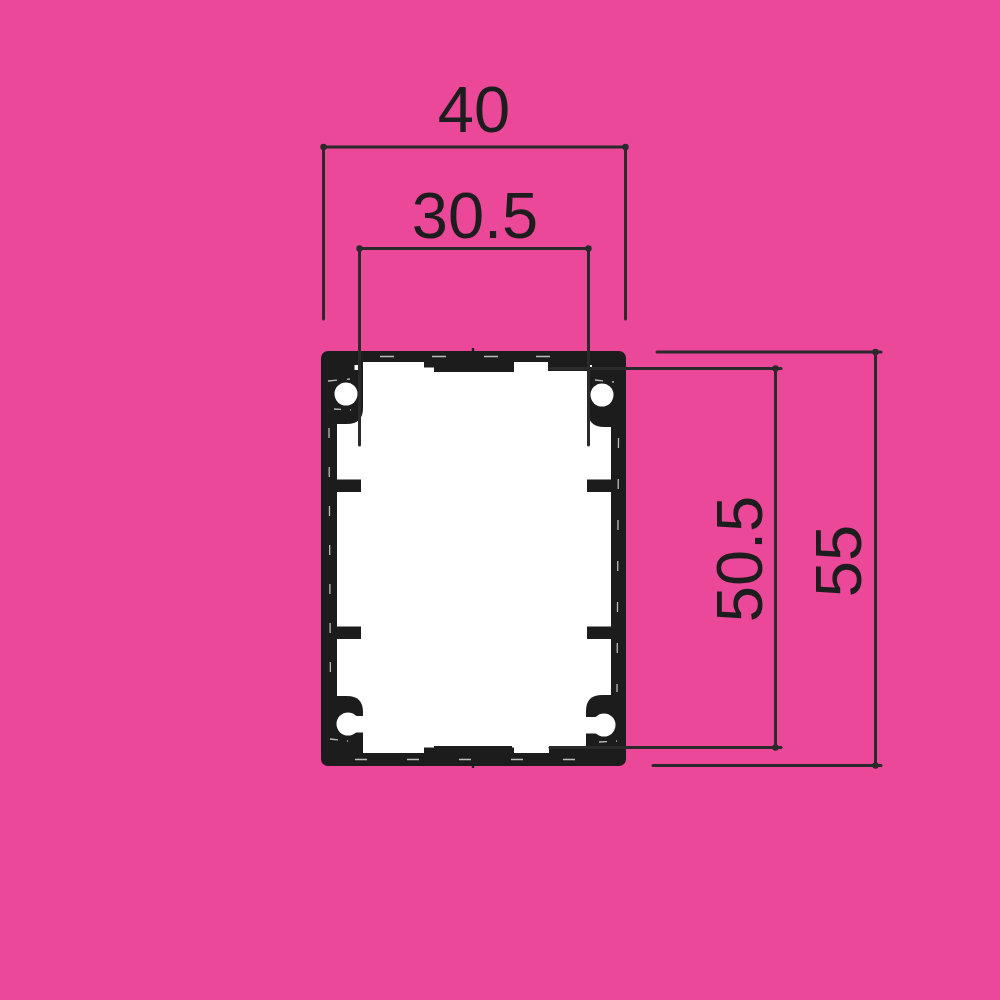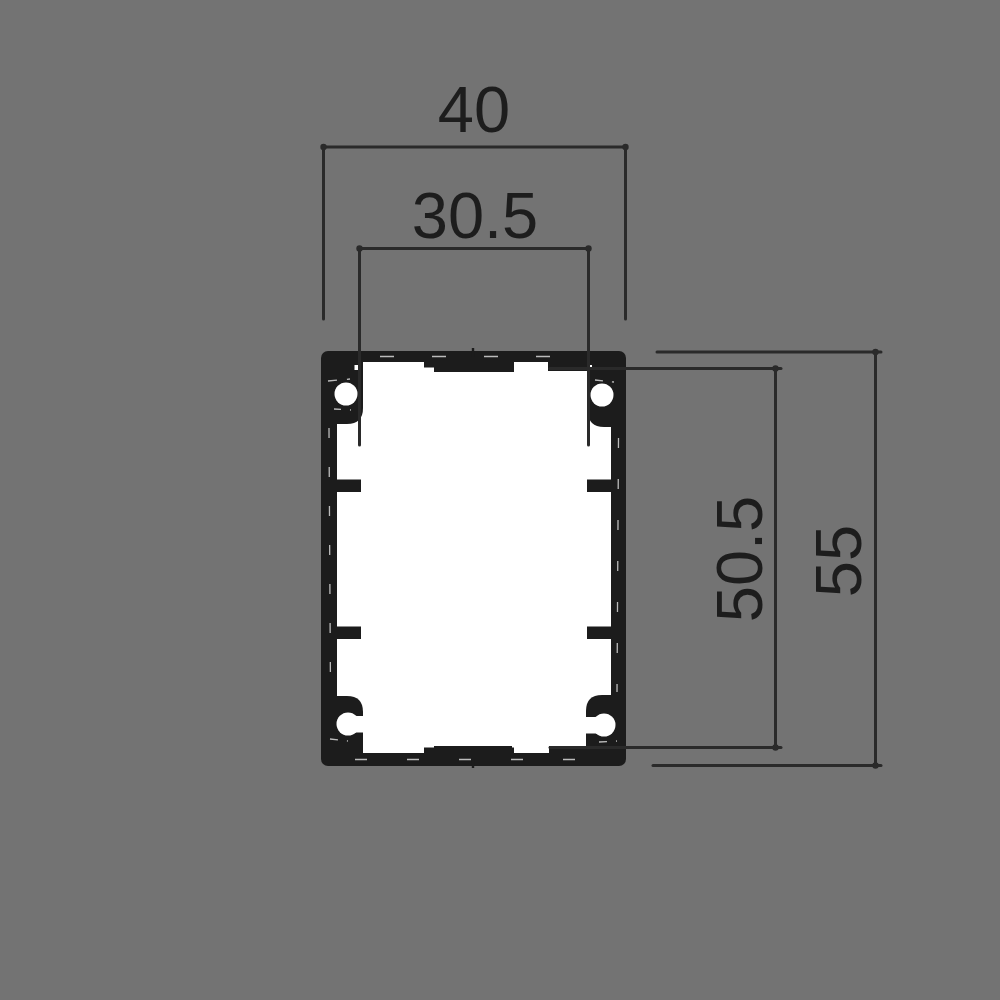--- a/index.html
+++ b/index.html
@@ -1,16 +1,16 @@
 <!DOCTYPE html>
 <html><head>
 <meta charset="utf-8">
 <style>
 html,body{margin:0;padding:0;background:#ffffff;}
-#page{width:1000px;height:1000px;position:relative;background:#737373;}
+#page{width:1000px;height:1000px;position:relative;background:#ec4899;}
 svg{display:block;}
 text{font-family:"Liberation Sans",sans-serif;fill:#1d1d1d;}
 </style>
 </head>
 <body>
 <div id="page">
 <svg width="1000" height="1000" viewBox="0 0 1000 1000">
 
 <rect x="321" y="351" width="305" height="415" rx="7" fill="#1c1c1c"></rect>
 

